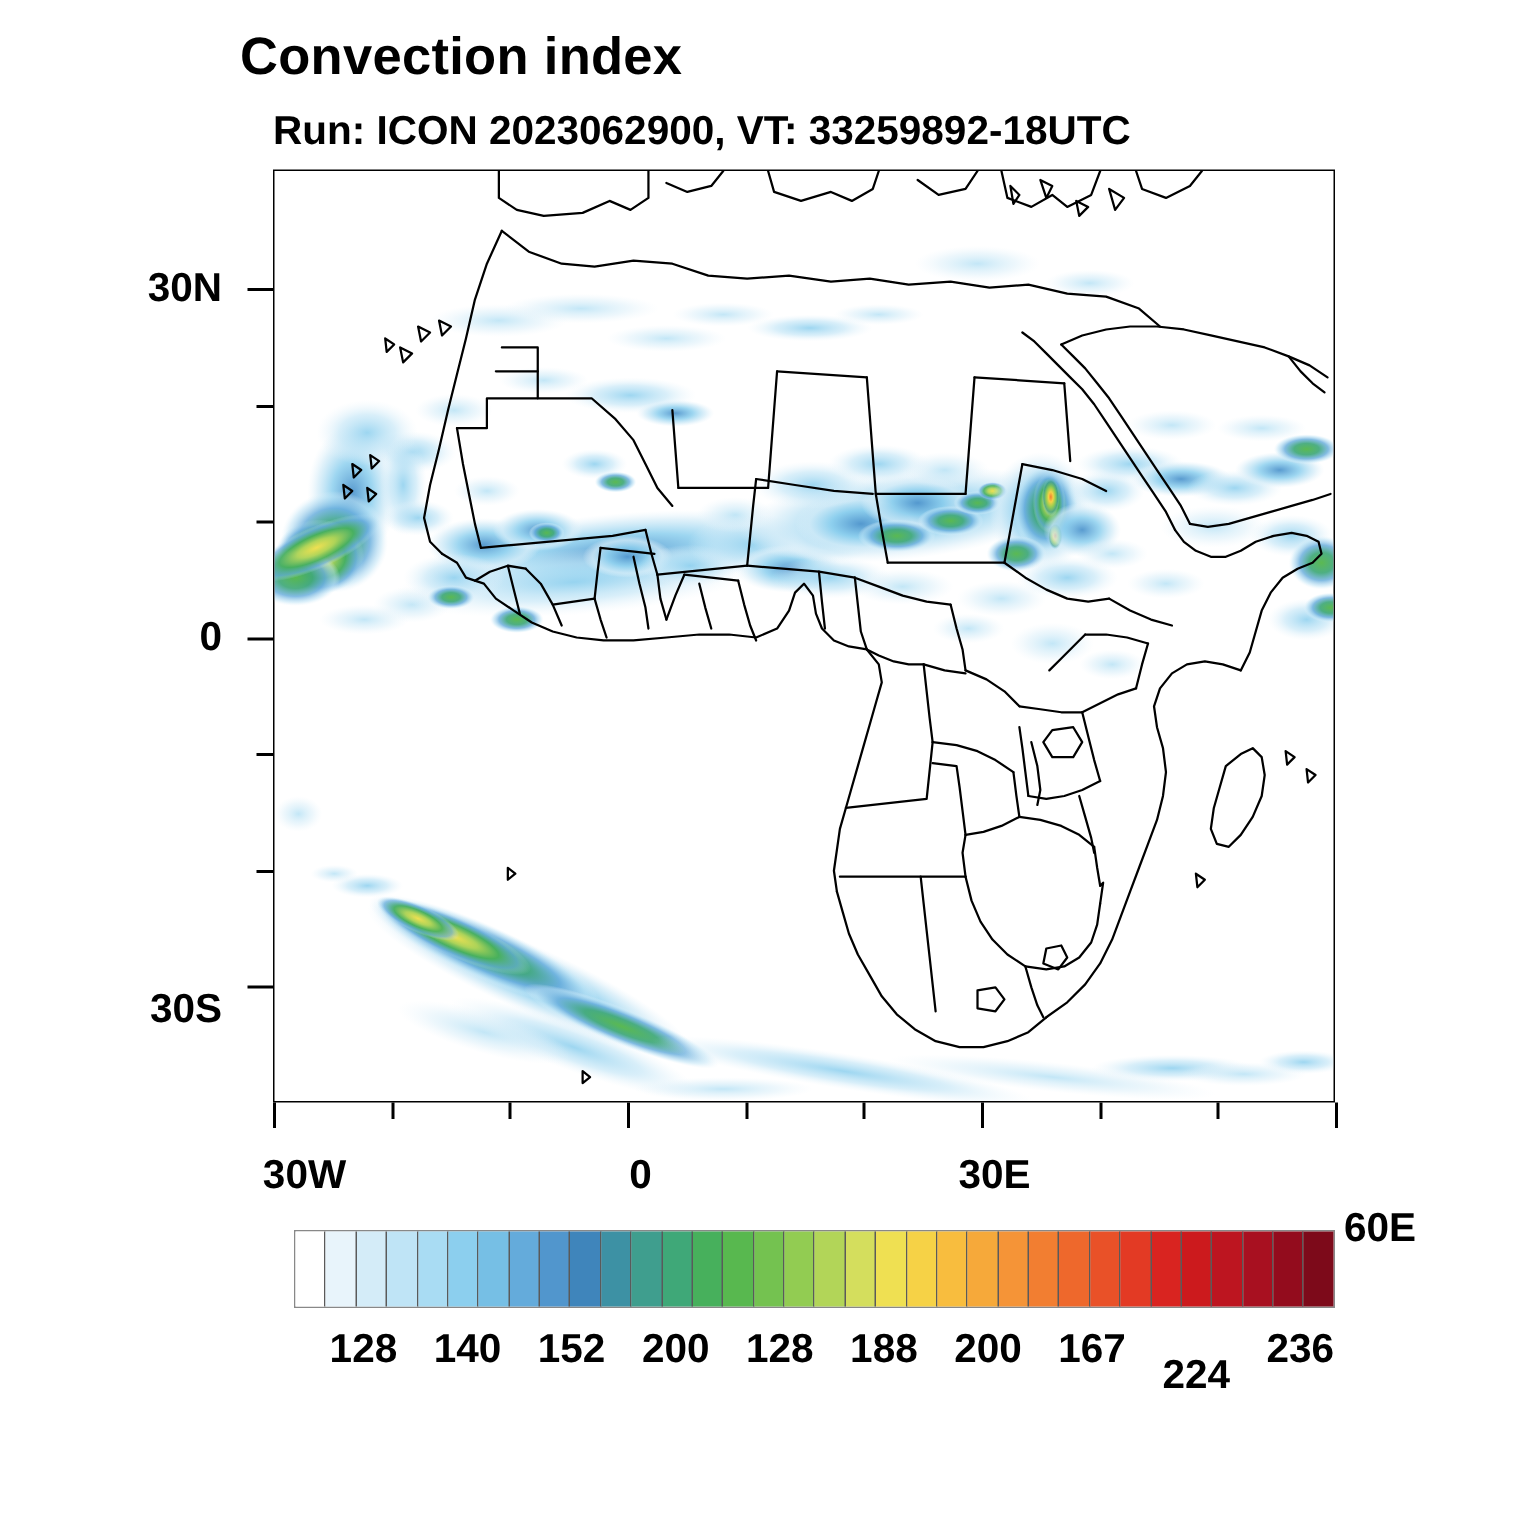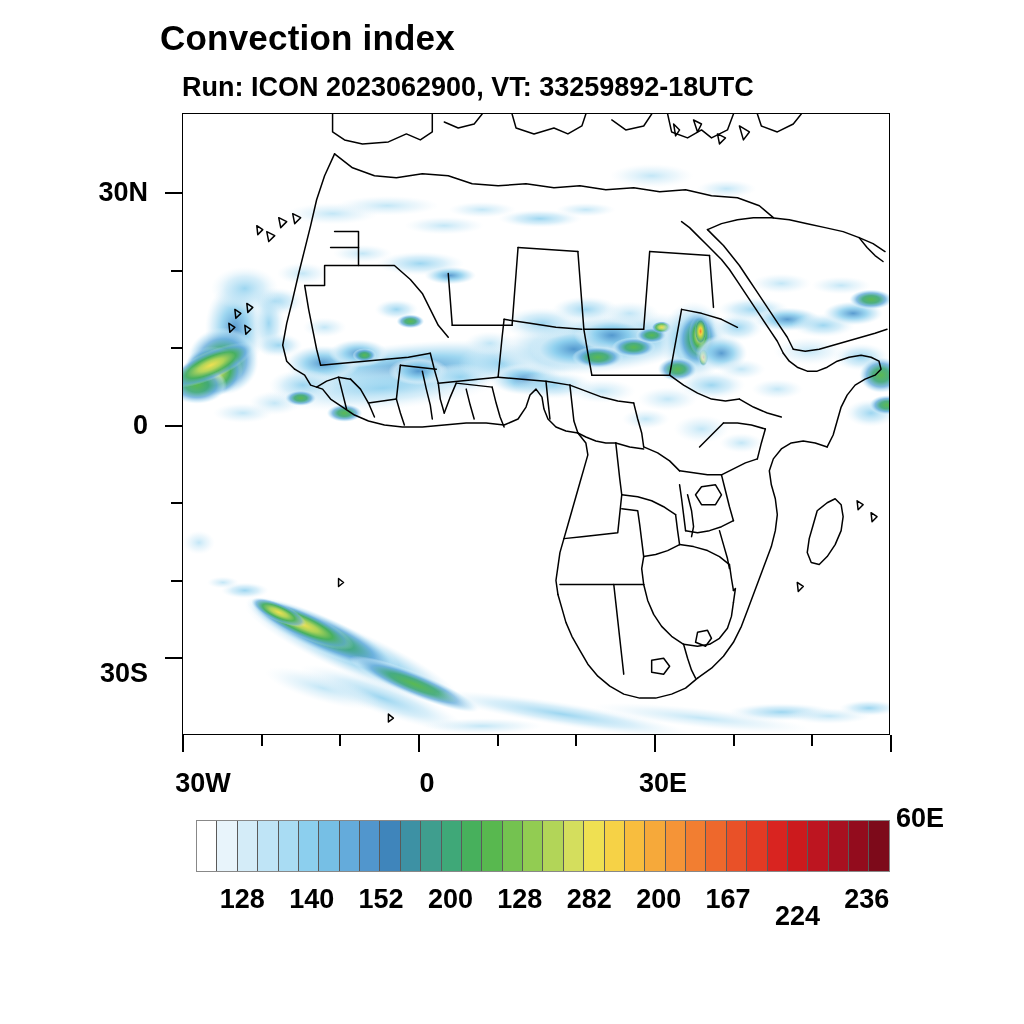--- a/index.html
+++ b/index.html
@@ -449,20 +449,20 @@
       <div class="cell" style="background: rgb(168, 16, 32);"></div>
       <div class="cell" style="background: rgb(147, 12, 29);"></div>
       <div class="cell" style="background: rgb(125, 10, 26);"></div>
     </div>
   <div class="cbarlabels" id="colorbar-labels">
       <span style="left: 6.66667%;">128</span>
       <span style="left: 16.6667%;">140</span>
       <span style="left: 26.6667%;">152</span>
       <span style="left: 36.6667%;">200</span>
       <span style="left: 46.6667%;">128</span>
-      <span style="left: 56.6667%;">282</span>
+      <span style="left: 56.6667%;">188</span>
       <span style="left: 66.6667%;">200</span>
       <span style="left: 76.6667%;">167</span>
       <span style="left: 86.6667%; margin-top: 17px;">224</span>
       <span style="left: 96.6667%;">236</span>
     </div>
 
 </div>
 
 </body></html>

